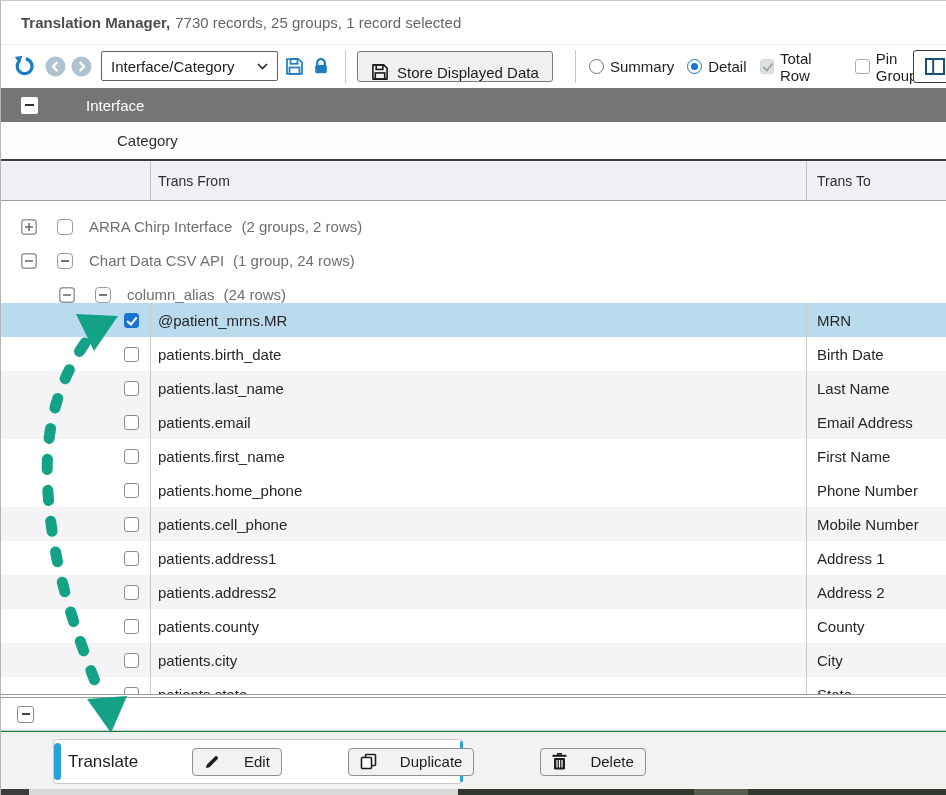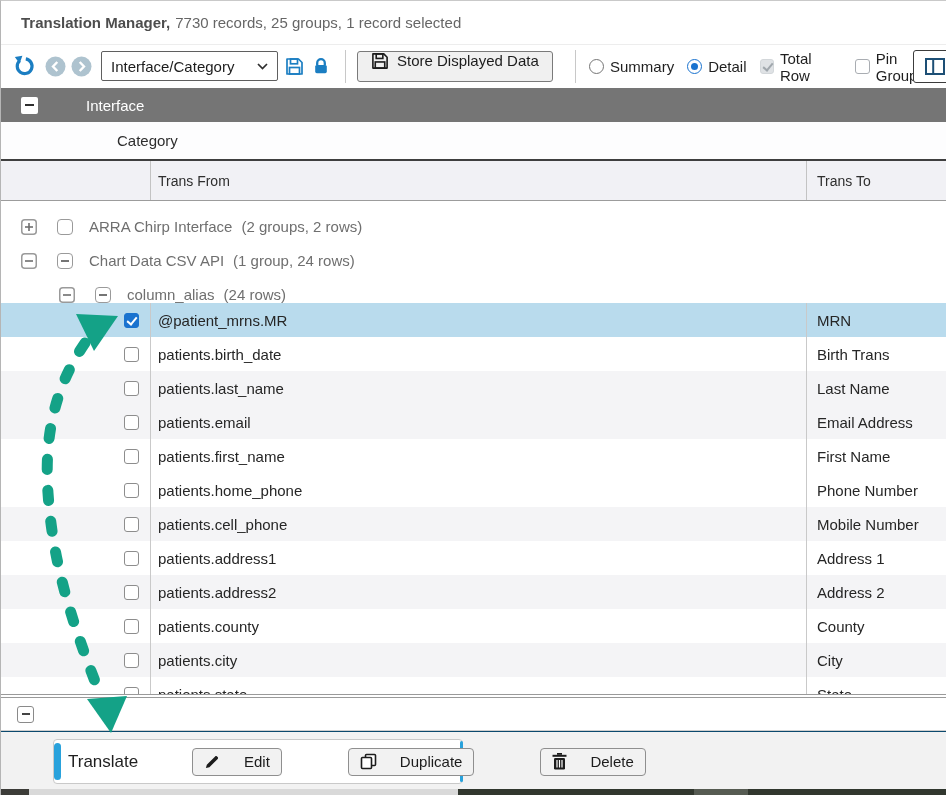--- a/index.html
+++ b/index.html
@@ -1,30 +1,30 @@
 <!DOCTYPE html>
 <html><head>
 <meta charset="utf-8">
 <style>
   html,body{margin:0;padding:0;background:#fff;}
-  .screen{position:relative;width:946px;height:795px;overflow:hidden;background:#0c4a6e;
+  .screen{position:relative;width:946px;height:795px;overflow:hidden;background:#15803d;
     font-family:"Liberation Sans", sans-serif;border-left:1px solid #b5b5b5;border-top:1px solid #c9c9c9;box-sizing:border-box;}
   .abs{position:absolute;}
 
   
   .title-bar{left:0;top:0;width:946px;height:44px;display:flex;align-items:center;padding-left:20px;box-sizing:border-box;background:#fff;border-bottom:1px solid #ededed;font-size:15px;}
   .title-bold{font-weight:bold;color:#4d4d4d;margin-right:5px;}
   .title-rest{color:#666;}
 
   
   .toolbar{left:0;top:44px;width:946px;height:43px;background:#fff;}
   .tool{position:absolute;display:flex;align-items:center;justify-content:center;cursor:pointer;background:none;border:none;padding:0;}
   .vsep{position:absolute;top:5px;width:1px;height:33px;background:#c8c8c8;}
   .dropdown{position:absolute;left:100px;top:6px;width:177px;height:30px;border:1px solid #5f5f5f;border-radius:2px;background:#fff;display:flex;align-items:center;justify-content:space-between;padding:0 9px;box-sizing:border-box;font-size:15px;color:#1c1c1c;cursor:pointer;}
-  .store-btn{position:absolute;left:356px;top:6px;height:31px;border:1px solid #7a7a7a;border-radius:3px;background:#f0f0f0;display:flex;align-items:flex-start;gap:8px;padding:0 13px;font-size:15px;color:#1c1c1c;cursor:pointer;font-family:"Liberation Sans",sans-serif;}
+  .store-btn{position:absolute;left:356px;top:6px;height:31px;border:1px solid #7a7a7a;border-radius:3px;background:#f0f0f0;display:flex;align-items:flex-end;gap:8px;padding:0 13px;font-size:15px;color:#1c1c1c;cursor:pointer;font-family:"Liberation Sans",sans-serif;}
   .opt-group{position:absolute;left:588px;top:0;height:43px;display:flex;align-items:center;gap:13px;font-size:15px;color:#1f1f1f;}
   .opt{display:flex;align-items:center;gap:6px;cursor:pointer;}
   .radio{position:relative;width:15px;height:15px;border:1.5px solid #757575;border-radius:50%;background:#fff;box-sizing:border-box;}
   .radio.checked{border:1.5px solid #1a73cf;}
   .radio.checked::after{content:"";position:absolute;left:2.5px;top:2.5px;width:7px;height:7px;border-radius:50%;background:#1a73cf;}
   .cbx{position:relative;width:15px;height:15px;border:1px solid #a9adb2;border-radius:3px;background:#fff;box-sizing:border-box;}
   .cbx.dis-checked{background:#dfe2e5;border-color:#d3d7da;}
   .cbx.dis-checked::after{content:"";position:absolute;left:4px;top:1px;width:4px;height:8px;border:solid #a0a7ad;border-width:0 2px 2px 0;transform:rotate(40deg);}
   .cols-btn{position:absolute;left:912px;top:5px;width:42px;height:33px;border:1.5px solid #3c3c3c;border-radius:3px;background:#fff;display:flex;align-items:center;justify-content:flex-start;padding-left:11px;box-sizing:border-box;cursor:pointer;}
 
@@ -229,21 +229,21 @@
           <span class="rcb checked"></span>
         </div>
       <div class="dc2">@patient_mrns.MR</div>
       <div class="dc3">MRN</div>
     </div>
     <div class="drow">
       <div class="dc1">
           <span class="rcb"></span>
         </div>
       <div class="dc2">patients.birth_date</div>
-      <div class="dc3">Birth Trans</div>
+      <div class="dc3">Birth Date</div>
     </div>
     <div class="drow alt">
       <div class="dc1">
           <span class="rcb"></span>
         </div>
       <div class="dc2">patients.last_name</div>
       <div class="dc3">Last Name</div>
     </div>
     <div class="drow alt">
       <div class="dc1">

